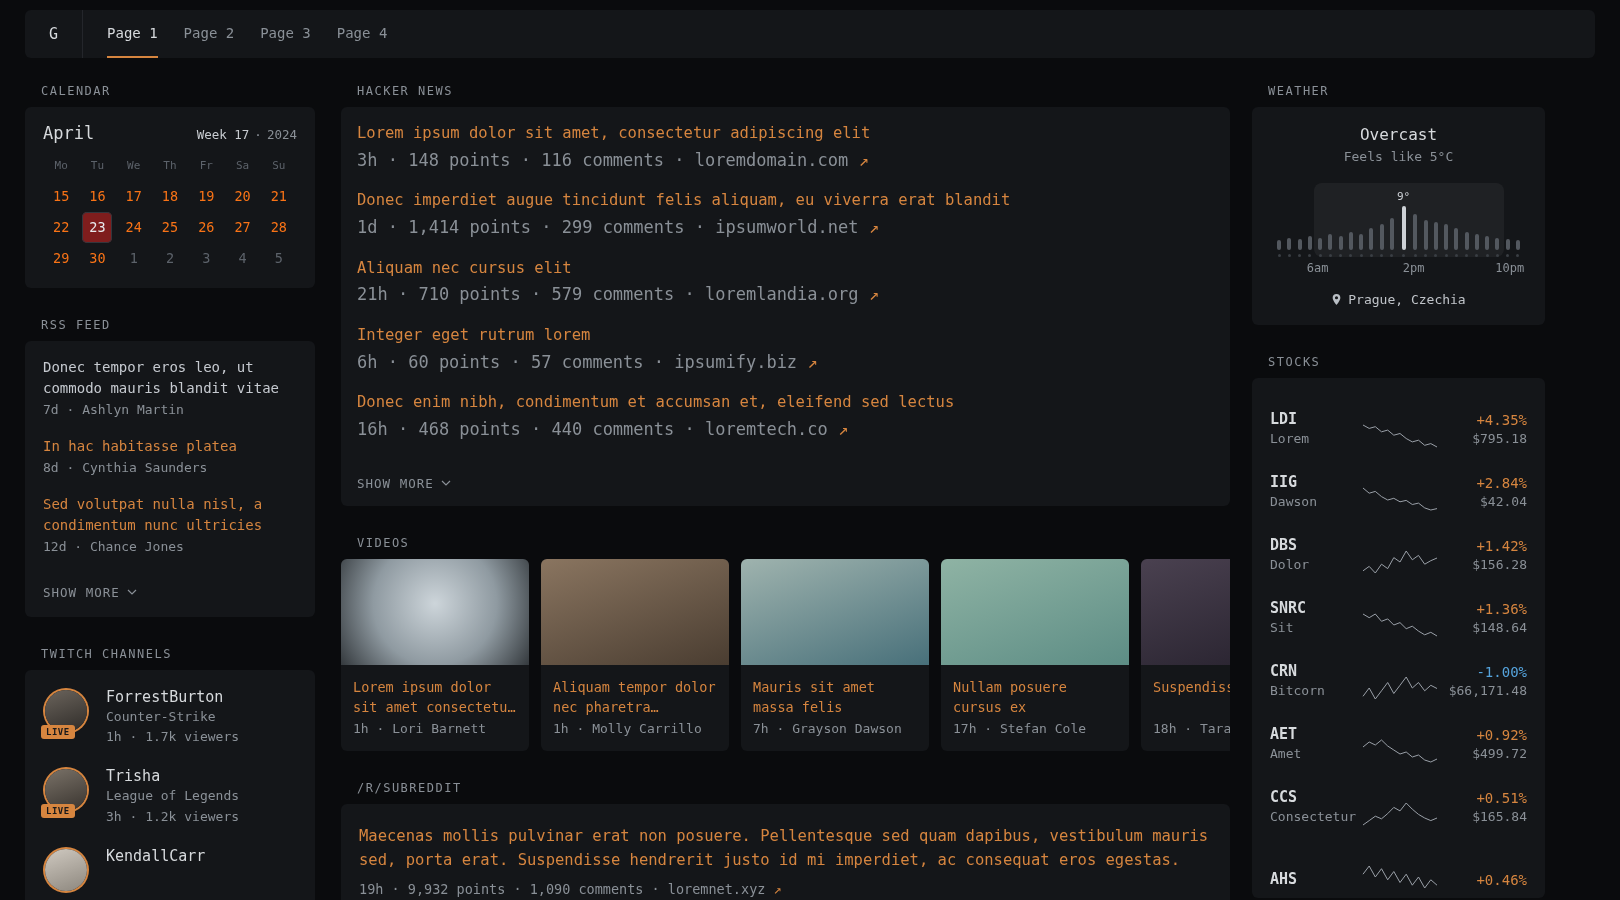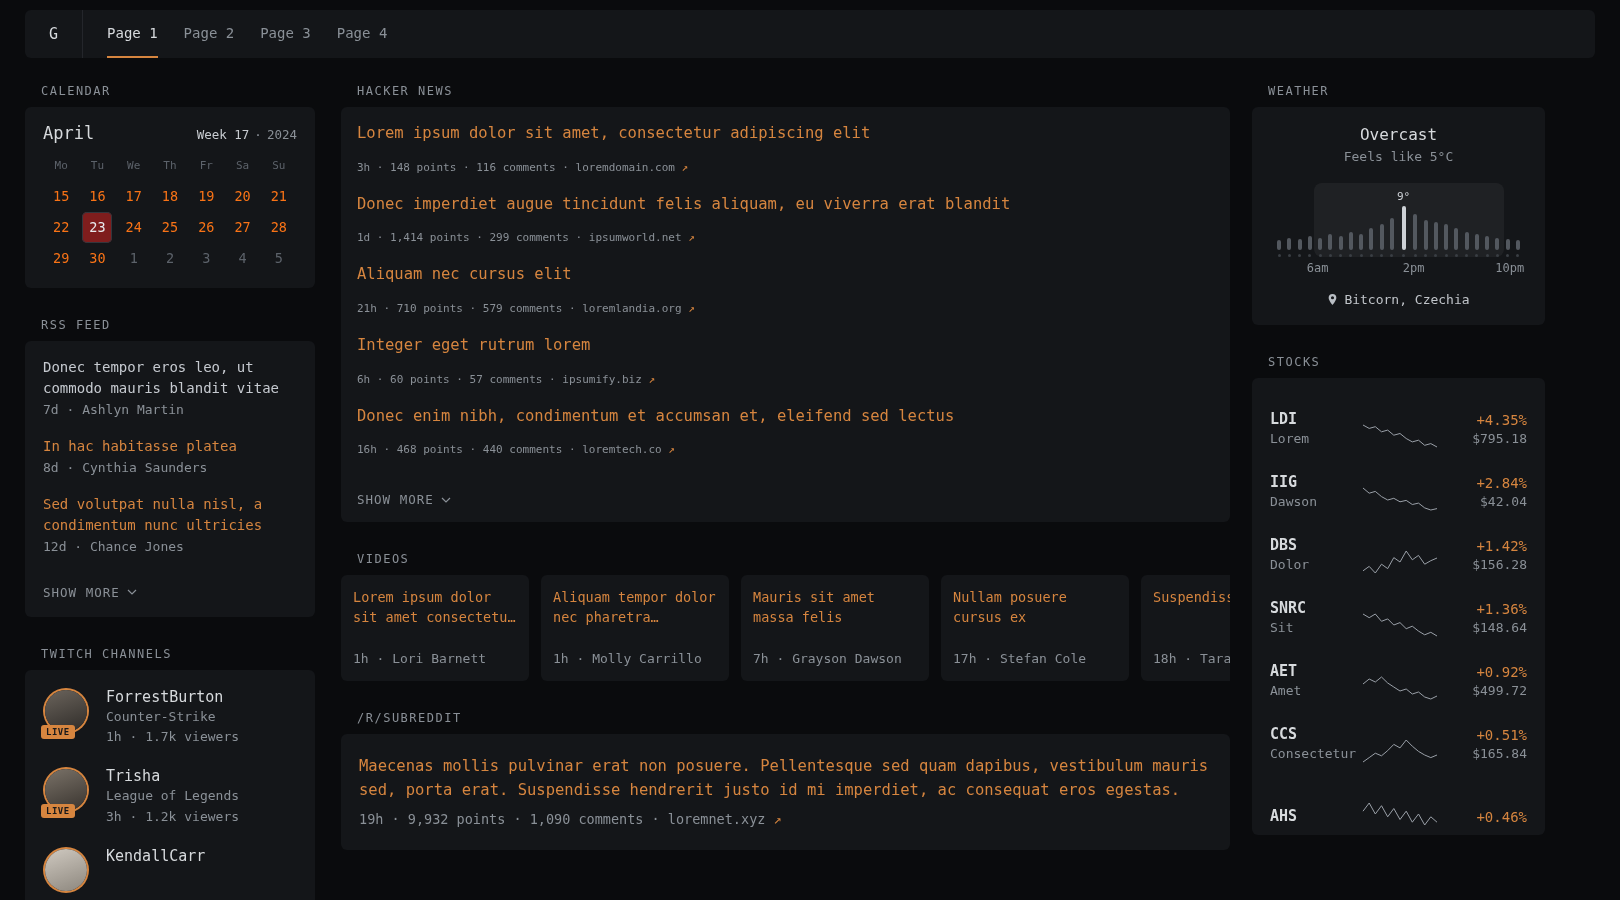--- a/index.html
+++ b/index.html
@@ -61,26 +61,26 @@
   .avatar { width: 42px; height: 42px; margin: 2px; border-radius: 50%; box-shadow: 0 0 0 2px var(--accent); background: #555; }
   .live-badge { position: absolute; bottom: -3px; left: -2px; background: var(--accent); color: #17181b; font-size: 9px; font-weight: bold; letter-spacing: .5px; padding: 2px 5px; border-radius: 3px; display: none; }
   .twitch-item.live .live-badge { display: block; }
   .twitch-name { font-size: 15px; color: var(--text-primary); }
   .twitch-text .meta { margin-top: 2px; }
 
   
   .hn-card { padding: 16px 16px 14px; }
   .hn-item { margin-bottom: 18px; }
   .hn-title { font-size: 15.5px; color: var(--accent); line-height: 1.4; cursor: pointer; }
-  .hn-item .meta { margin-top: 15px; font-size: 11px; }
+  .hn-item .meta { margin-top: 3px; font-size: 17px; }
   .hn-card .show-more { margin-top: 16px; }
 
   
   .video-row { display: flex; gap: 12px; overflow: hidden; width: 889px; }
-  .video-card { width: 188px; flex: none; background: var(--card); border-radius: 6px; overflow: hidden; display: flex; flex-direction: row; cursor: pointer; }
+  .video-card { width: 188px; flex: none; background: var(--card); border-radius: 6px; overflow: hidden; display: flex; flex-direction: column; cursor: pointer; }
   .video-thumb { height: 106px; background: #333; }
   .video-body { padding: 12px; display: flex; flex-direction: column; flex: 1; }
   .video-title { font-size: 13.5px; color: var(--accent); line-height: 1.5; flex: 1; }
   .video-meta { margin-top: 3px; }
 
   
   .sub-card { padding: 20px 18px; }
   .sub-title { font-size: 15.5px; color: var(--accent); line-height: 1.55; cursor: pointer; }
   .sub-card .meta { margin-top: 8px; font-size: 13.5px; }
 
@@ -505,21 +505,21 @@
             </div>
           <div id="weather-times">
               <span style="left: 18%;">6am</span>
               <span style="left: 56%;">2pm</span>
               <span style="left: 94%;">10pm</span>
             </div>
           <div class="weather-loc">
             <svg width="11" height="13" viewBox="0 0 12 14">
                 <path d="M6 1a4.2 4.2 0 0 0-4.2 4.2C1.8 8.4 6 13 6 13s4.2-4.6 4.2-7.8A4.2 4.2 0 0 0 6 1zm0 5.8a1.7 1.7 0 1 1 0-3.4 1.7 1.7 0 0 1 0 3.4z" fill="#b9bec4"></path>
               </svg>
-            <span>Bitcorn, Czechia</span>
+            <span>Prague, Czechia</span>
           </div>
         </div>
       </section>
 
       <section>
         <div class="section-label">STOCKS</div>
         <div class="card stocks-card">
           <div id="stock-list">
   <div class="stock-row">
     <div class="stock-left">
@@ -578,20 +578,35 @@
                   <svg width="76" height="26" viewBox="0 0 76 26">
                     <polyline points="1.0,2.0 7.2,5.7 13.3,2.0 19.5,9.3 25.7,6.9 31.8,13.0 38.0,10.6 44.2,16.7 50.3,14.2 56.5,19.1 62.7,22.8 68.8,20.3 75.0,24.0" fill="none" stroke="#9aa0a8" stroke-width="1"></polyline>
                   </svg>
                 </div>
     <div class="stock-right">
       <div class="stock-change">+1.36%</div>
       <div class="meta stock-price">$148.64</div>
     </div>
   </div>
 
+  <div class="stock-row negative">
+    <div class="stock-left">
+      <div class="stock-ticker">CRN</div>
+      <div class="meta stock-name">Bitcorn</div>
+    </div>
+    <div class="stock-spark">
+                  <svg width="76" height="26" viewBox="0 0 76 26">
+                    <polyline points="1.0,21.3 7.2,13.0 13.3,24.0 19.5,15.8 25.7,7.5 31.8,18.5 38.0,10.3 44.2,2.0 50.3,13.0 56.5,7.5 62.7,15.8 68.8,10.3 75.0,13.5" fill="none" stroke="#9aa0a8" stroke-width="1"></polyline>
+                  </svg>
+                </div>
+    <div class="stock-right">
+      <div class="stock-change">-1.00%</div>
+      <div class="meta stock-price">$66,171.48</div>
+    </div>
+  </div>
 
   <div class="stock-row">
     <div class="stock-left">
       <div class="stock-ticker">AET</div>
       <div class="meta stock-name">Amet</div>
     </div>
     <div class="stock-spark">
                   <svg width="76" height="26" viewBox="0 0 76 26">
                     <polyline points="1.0,9.0 7.2,4.0 13.3,7.0 19.5,2.0 25.7,8.0 31.8,12.0 38.0,16.0 44.2,14.0 50.3,19.0 56.5,17.0 62.7,22.0 68.8,24.0 75.0,21.0" fill="none" stroke="#9aa0a8" stroke-width="1"></polyline>
                   </svg>

